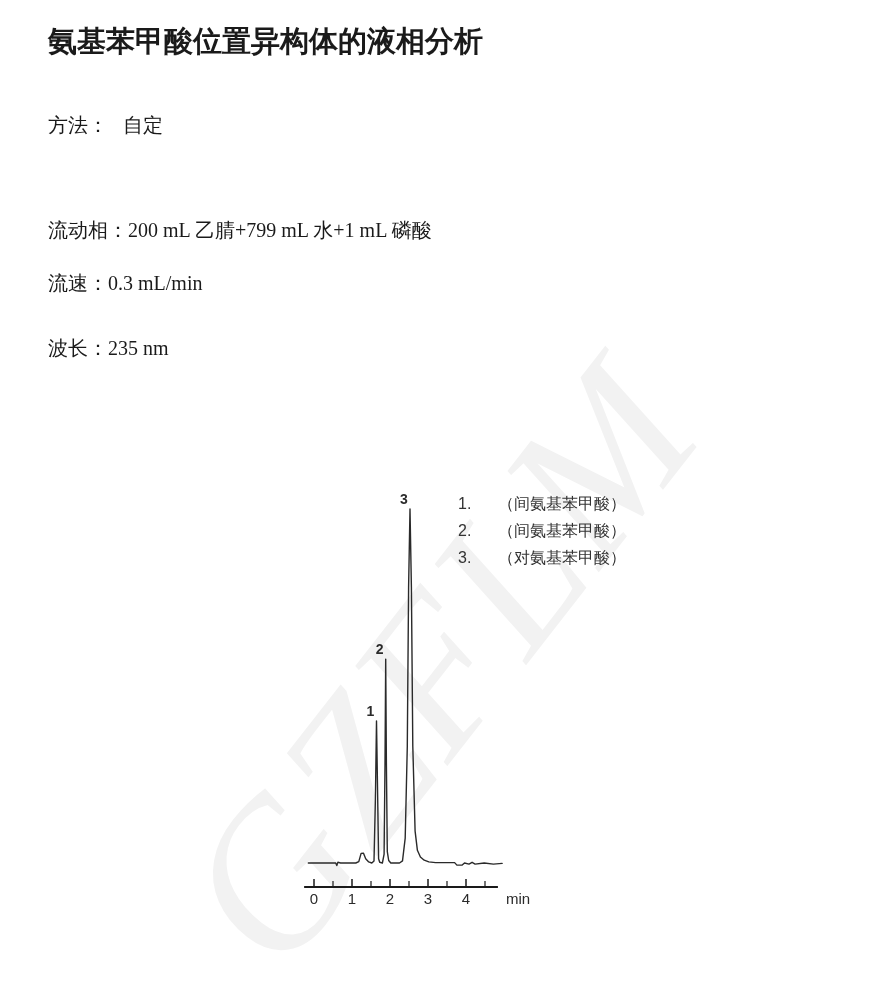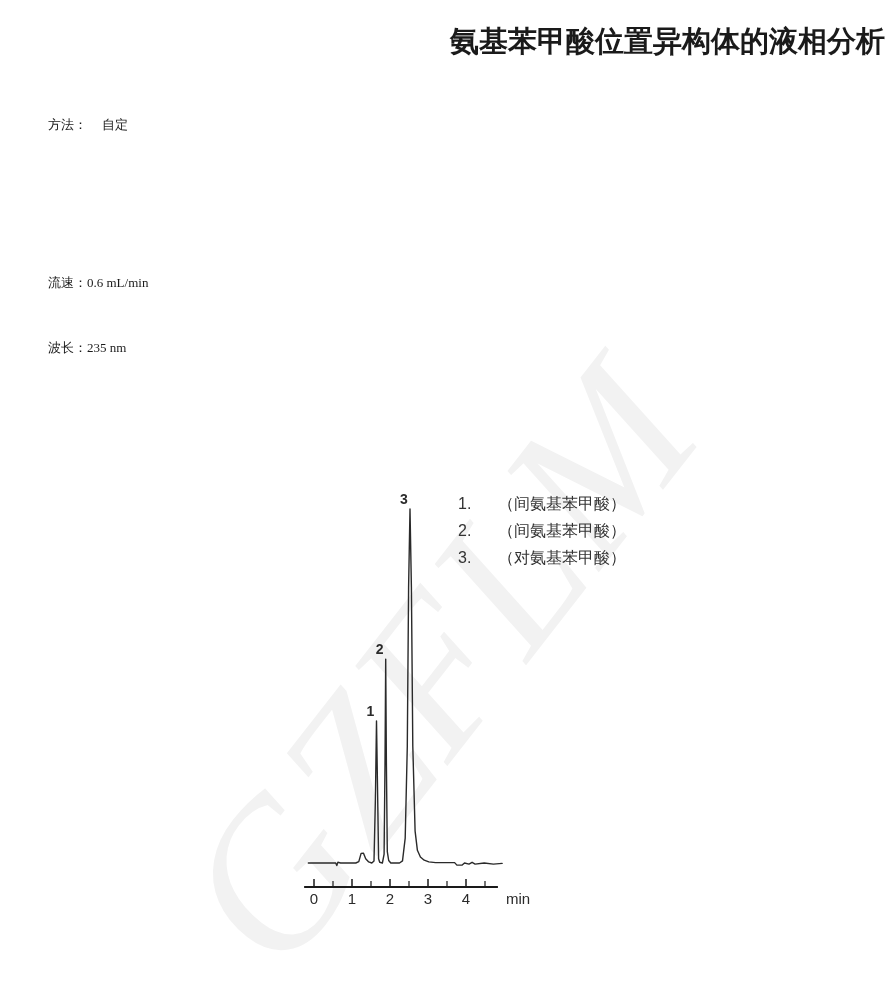--- a/index.html
+++ b/index.html
@@ -9,24 +9,24 @@
   }
   .watermark{
     position:absolute;left:85px;top:545px;width:710px;height:235px;
     line-height:235px;text-align:center;z-index:0;
     font-family:"Liberation Serif","DejaVu Serif",serif;
     font-style:italic;font-size:205px;letter-spacing:0.02em;
     color:#f2f2f2;transform:rotate(-52deg);user-select:none;white-space:nowrap;
   }
   .title{
     position:absolute;left:48px;right:0;top:22px;z-index:1;margin:0;
-    text-align:right;font-size:29px;font-weight:bold;line-height:38px;
+    text-align:left;font-size:29px;font-weight:bold;line-height:38px;
   }
   .mline{
-    position:absolute;left:48px;z-index:1;font-size:13px;line-height:24px;white-space:nowrap;
+    position:absolute;left:48px;z-index:1;font-size:20px;line-height:24px;white-space:nowrap;
   }
   .mline .val.gap{margin-left:15px;}
   .legend{
     position:absolute;left:458px;top:490px;z-index:1;
     font-family:"Liberation Sans","DejaVu Sans",sans-serif;font-size:16px;color:#333;
   }
   .legend .lrow{display:grid;grid-template-columns:40px 170px auto;line-height:27px;white-space:nowrap;}
   .chart{position:absolute;left:280px;top:470px;width:300px;height:450px;z-index:1;}
   .chart svg{display:block;}
 </style>
@@ -35,22 +35,25 @@
 
 <div class="page">
 
   <div class="watermark">GZFLM</div>
 
   <h1 class="title">氨基苯甲酸位置异构体的液相分析</h1>
 
   <div class="mline" style="top:113px">
     <span class="lbl">方法：</span><span class="val gap">自定</span>
   </div>
+  <div class="mline" style="top:218px">
+    <span class="lbl">流动相：</span><span class="val">200 mL 乙腈+799 mL 水+1 mL 磷酸</span>
+  </div>
   <div class="mline" style="top:271px">
-    <span class="lbl">流速：</span><span class="val">0.6 mL/min</span>
+    <span class="lbl">流速：</span><span class="val">0.3 mL/min</span>
   </div>
   <div class="mline" style="top:336px">
     <span class="lbl">波长：</span><span class="val">235 nm</span>
   </div>
 
   <div class="legend">
     <div class="lrow">
       <span>1.</span>
       <span>（间氨基苯甲酸）</span>
     </div>

